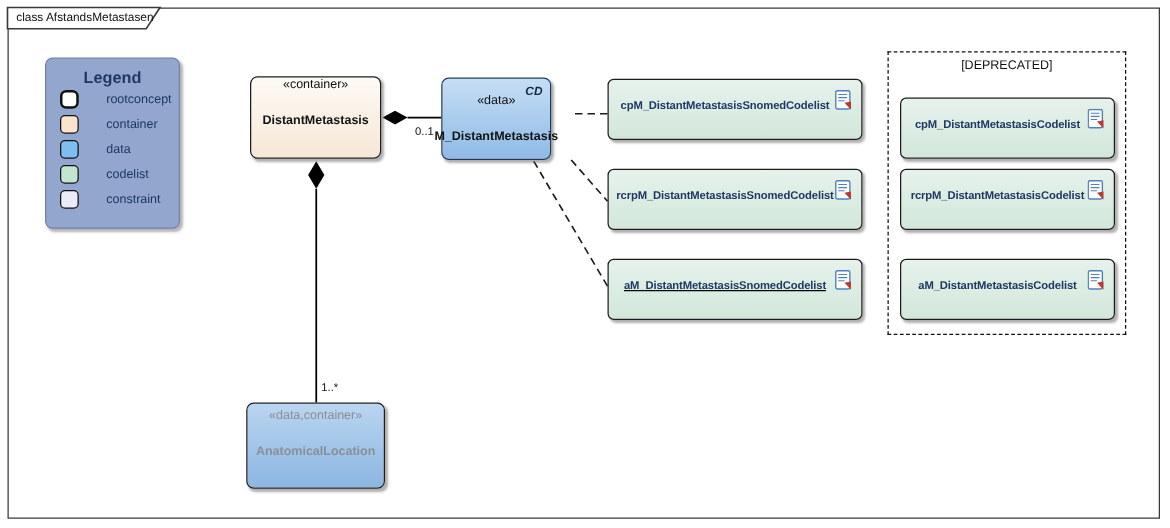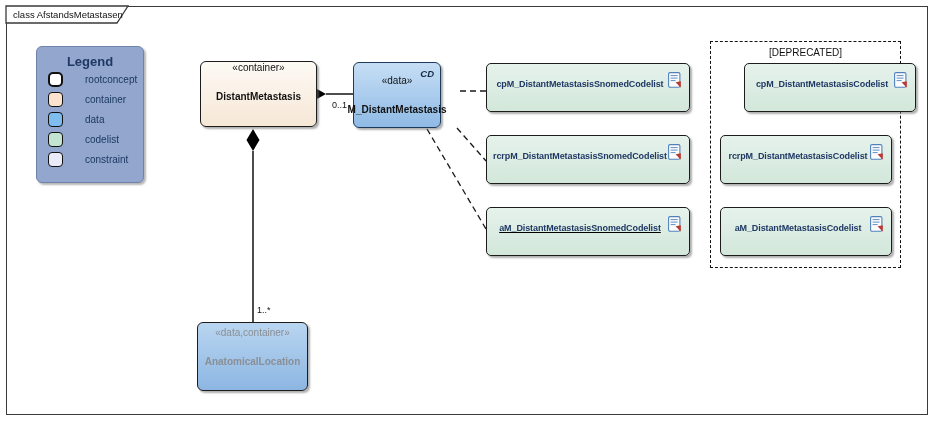--- a/index.html
+++ b/index.html
@@ -33,21 +33,21 @@
   
   .node {
     position:absolute; border:1px solid #1c1c1c; border-radius:6px;
     box-shadow:2px 2px 2px rgba(110,110,110,.55);
     display:flex; flex-direction:column; align-items:center; justify-content:center;
     text-align:center; z-index:2; box-sizing:border-box; line-height:15px;
   }
   .node .stereotype { font-size:10px; color:#111; white-space:nowrap; }
   .node .name { font-size:10px; font-weight:bold; color:#111; white-space:nowrap;margin-top:14px; }
 
-  .container-node { left:200px; top:61px; width:117px; height:66px;
+  .container-node { left:200px; top:61px; width:105px; height:66px;
     background:linear-gradient(#fdfaf5,#f6e7d6); padding-bottom:24px; }
   .data-node { left:353px; top:62px; width:88px; height:66px;
     background:linear-gradient(#c6def5,#8fbae5); border-color:#1d3a58; }
   .corner-label { position:absolute; top:3px; right:6px; font-size:9.5px;
     font-style:italic; font-weight:bold; color:#122a44; }
   .reference-node { left:197px; top:322px; width:111px; height:69px;
     background:linear-gradient(#b9d5f0,#8cb6e2); padding-bottom:20px; }
   .reference-node .stereotype, .reference-node .name { color:#8a8f94; }
 
   .codelist {
@@ -64,21 +64,21 @@
   .cl-1 { left:486px; top:135px; }
   .cl-2 { left:486px; top:207px;text-decoration:underline; }
 
   .deprecated {
     position:absolute; left:710px; top:41px; width:191px; height:227px;
     border:1.5px dashed #111; z-index:2; box-sizing:border-box;
   }
   .deprecated-label { position:absolute; left:0; right:0; top:5px; text-align:center;
     font-size:10px; color:#111; }
   .dep-cl { width:172px; height:49px; }
-  .dep-0 { left:9px;  top:21px;margin-left:24px; }
+  .dep-0 { left:9px;  top:36px; }
   .dep-1 { left:9px;  top:93px; }
   .dep-2 { left:9px;  top:165px; }
   .deprecated .codelist { position:absolute; }
   .deprecated .codelist .name { padding:0 20px 7px 4px; }
 
   .mult { position:absolute; font-size:9px; color:#111; z-index:3; }
   .mult-1 { left:332px; top:100px; }
   .mult-2 { left:257px; top:305px; }
 </style>
 </head>

